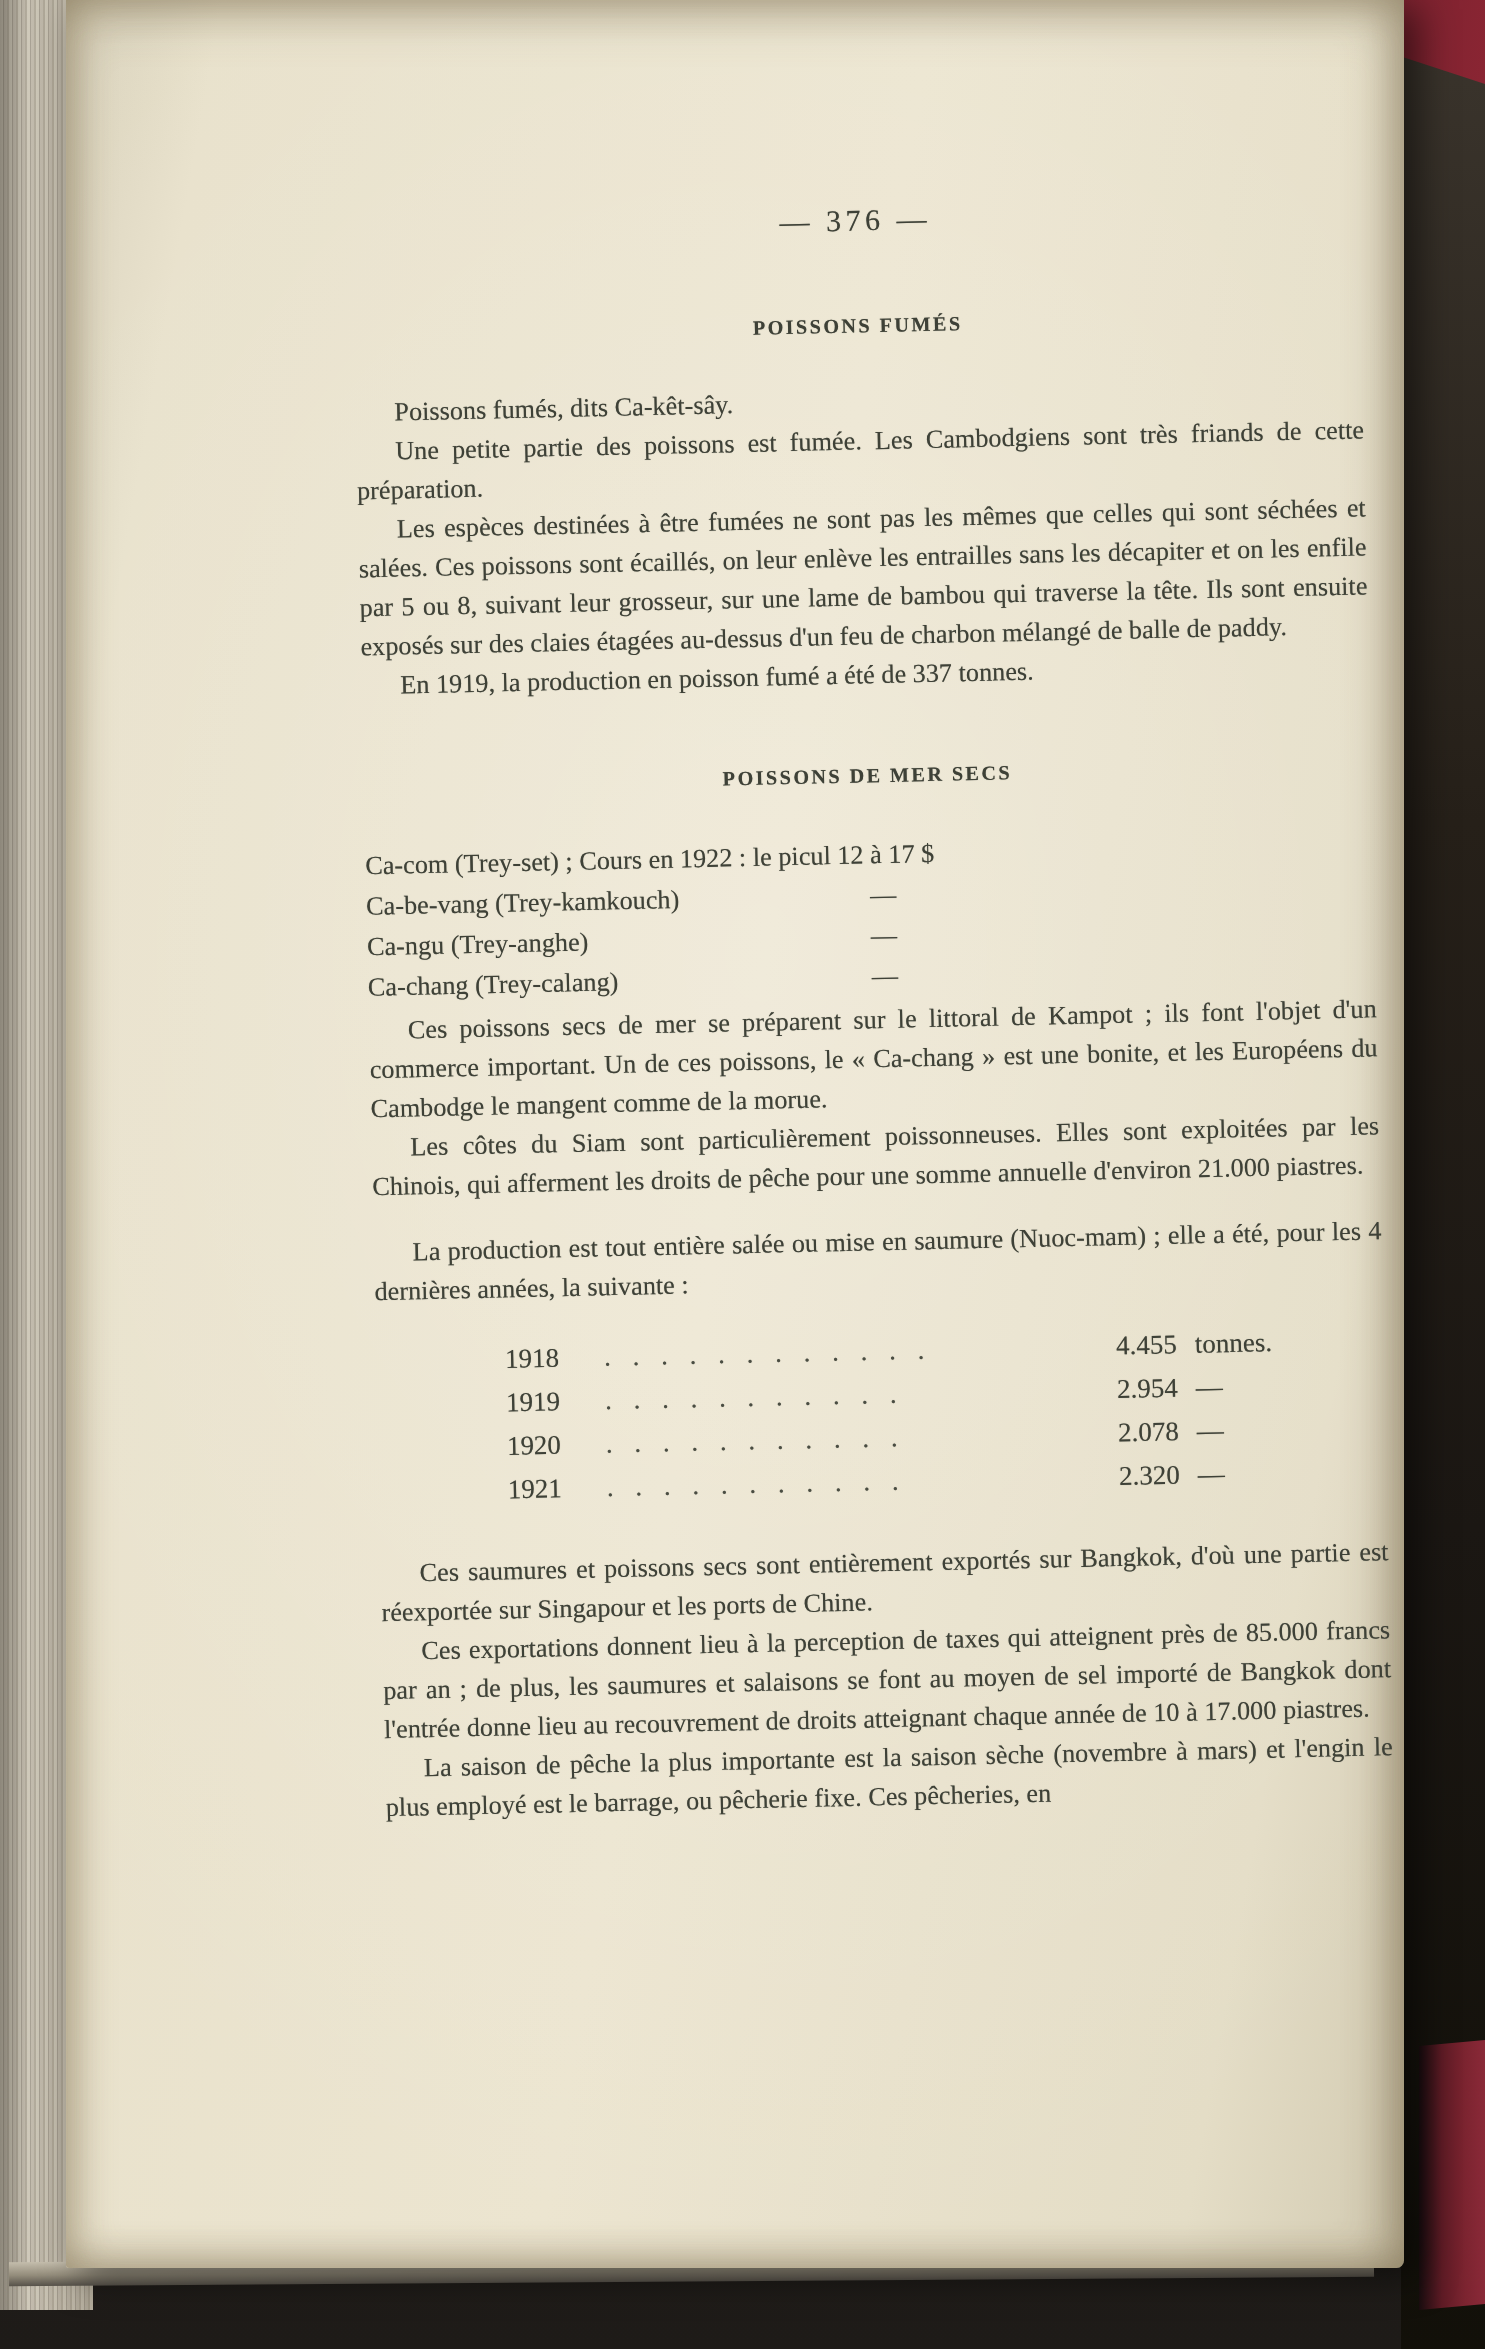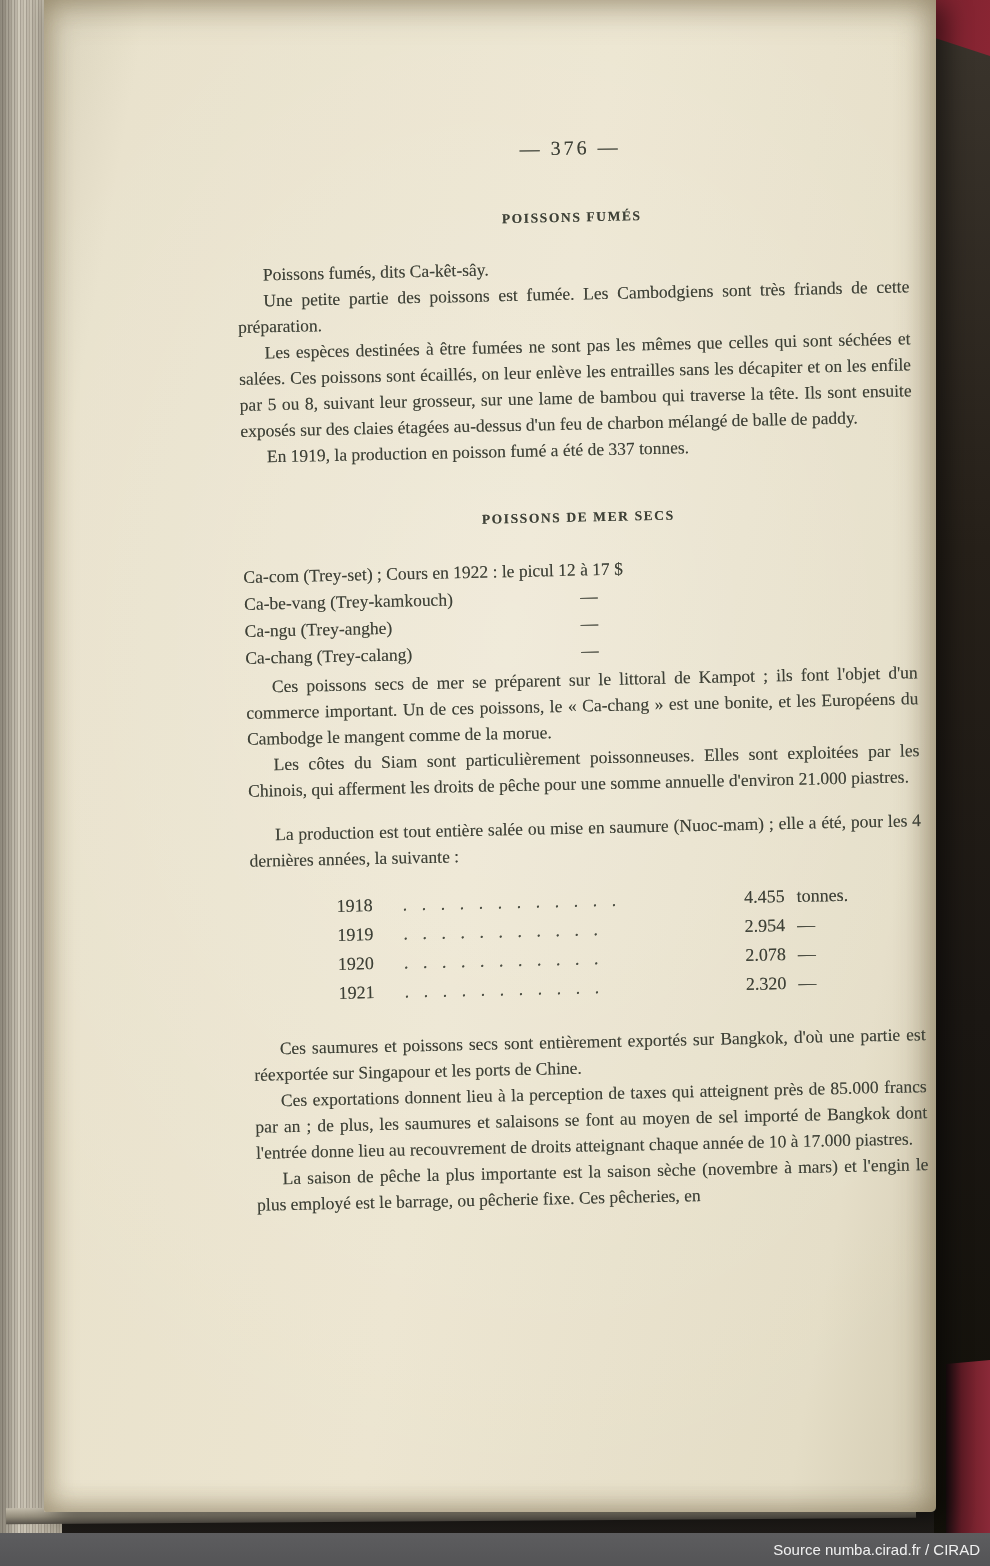--- a/index.html
+++ b/index.html
@@ -170,17 +170,14 @@
         </div>
       </div>
 
       <p class="para">Ces saumures et poissons secs sont entièrement exportés sur Bangkok, d'où une partie est réexportée sur Singapour et les ports de Chine.</p>
       <p class="para">Ces exportations donnent lieu à la perception de taxes qui atteignent près de 85.000 francs par an ; de plus, les saumures et salaisons se font au moyen de sel importé de Bangkok dont l'entrée donne lieu au recouvrement de droits atteignant chaque année de 10 à 17.000 piastres.</p>
       <p class="para">La saison de pêche la plus importante est la saison sèche (novembre à mars) et l'engin le plus employé est le barrage, ou pêcherie fixe. Ces pêcheries, en</p>
 
     </div>
   </div>
 
-  <div class="footer-bar">
-    <span>Source numba.cirad.fr / CIRAD</span>
-  </div>
 
 </div>
 
 </body></html>

